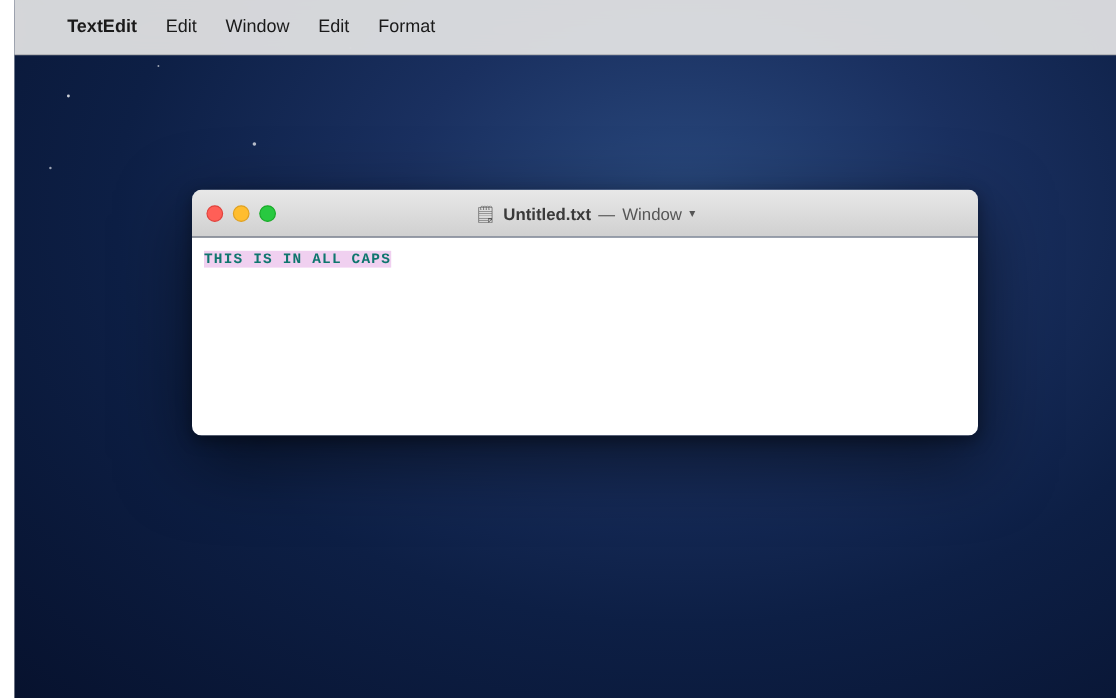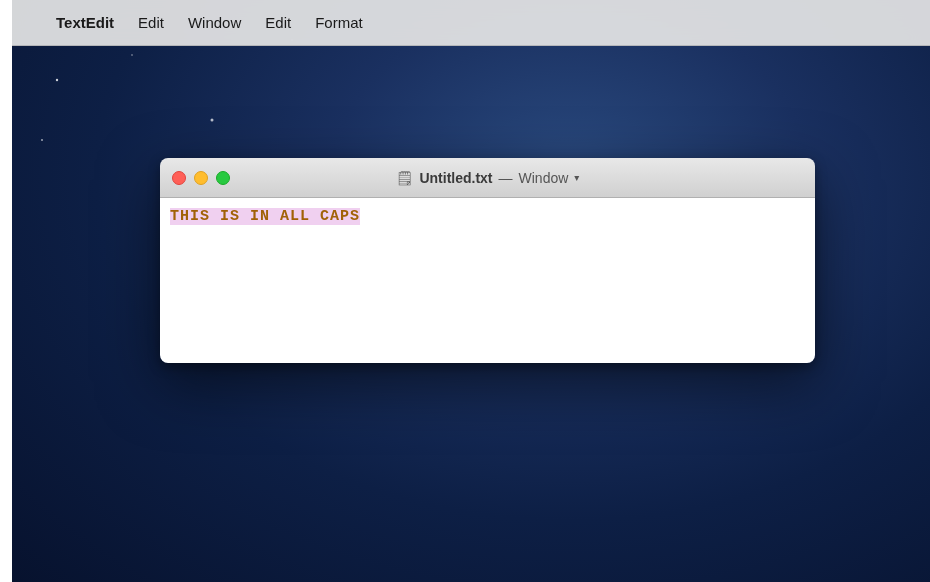--- a/index.html
+++ b/index.html
@@ -150,23 +150,23 @@
     
     .document-body {
       background: #ffffff;
       height: calc(100% - 40px);
       padding: 8px 10px;
       overflow: hidden;
     }
 
     .doc-text {
       font-family: "Courier New", Courier, monospace;
-      font-size: 15px;
+      font-size: 12px;
       font-weight: bold;
-      color: #a16207;
+      color: #0f766e;
       background: #f0d0f0;
       display: inline;
       letter-spacing: 1px;
     }
   </style>
 </head>
 <body>
 
 <div class="desktop">
 

